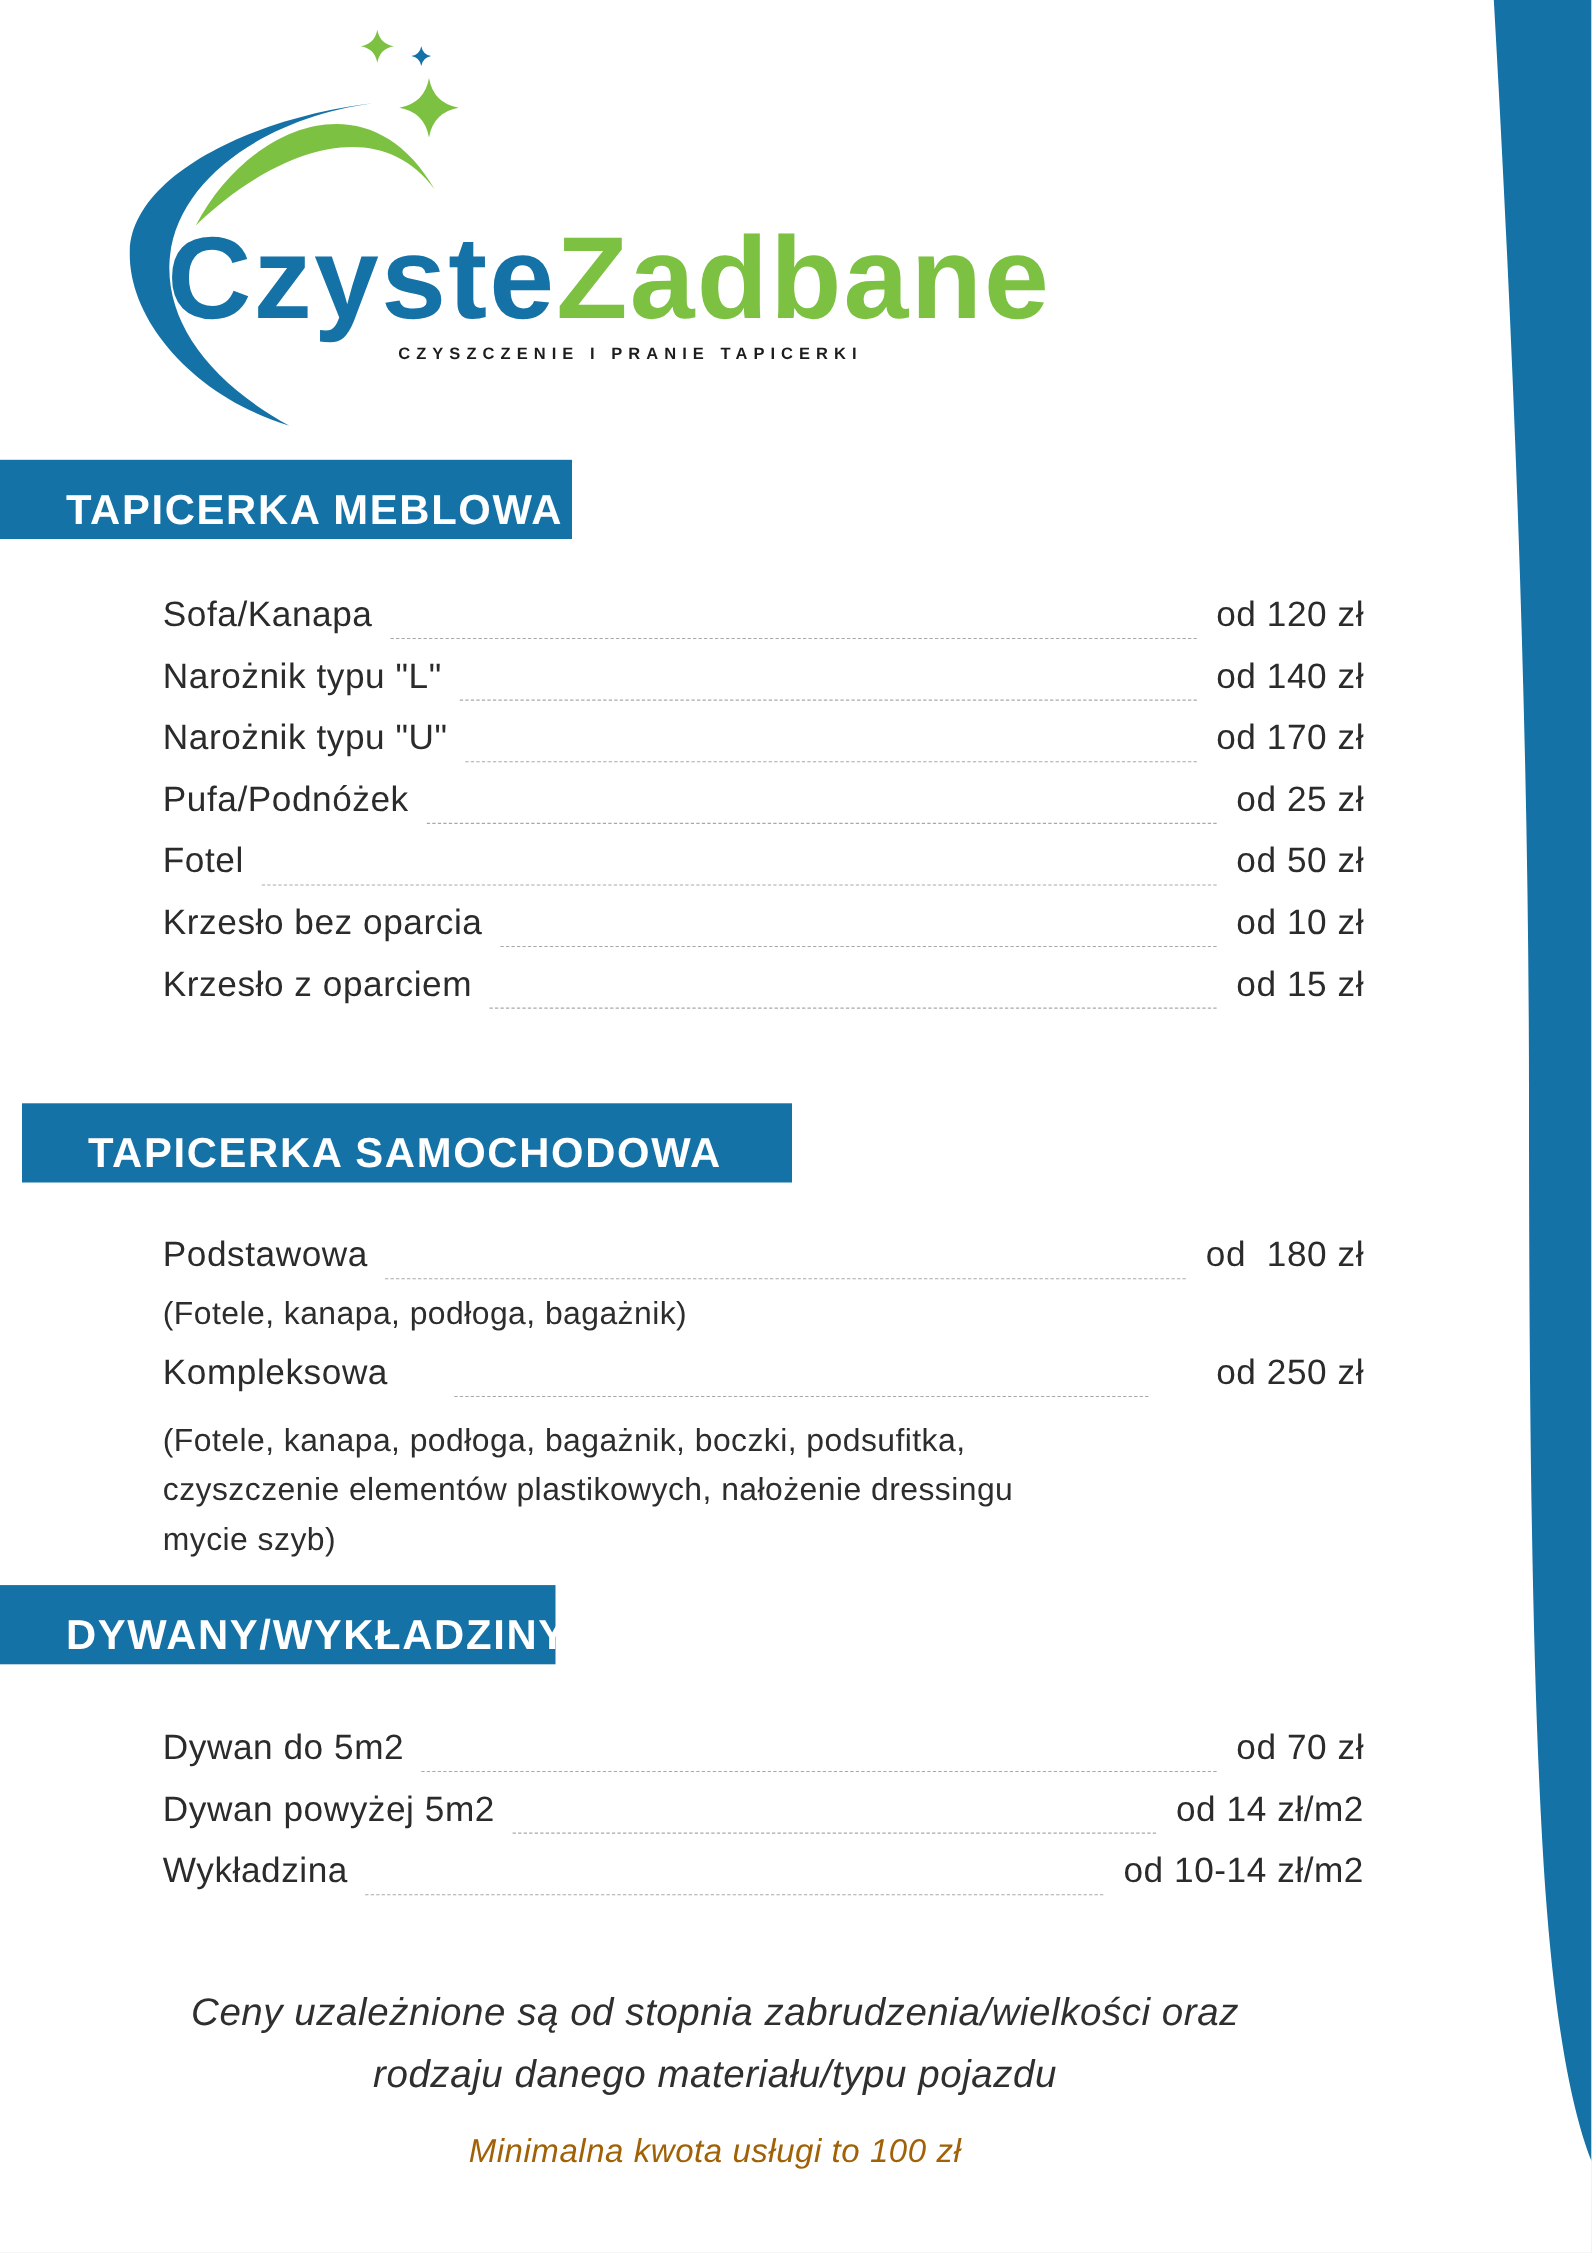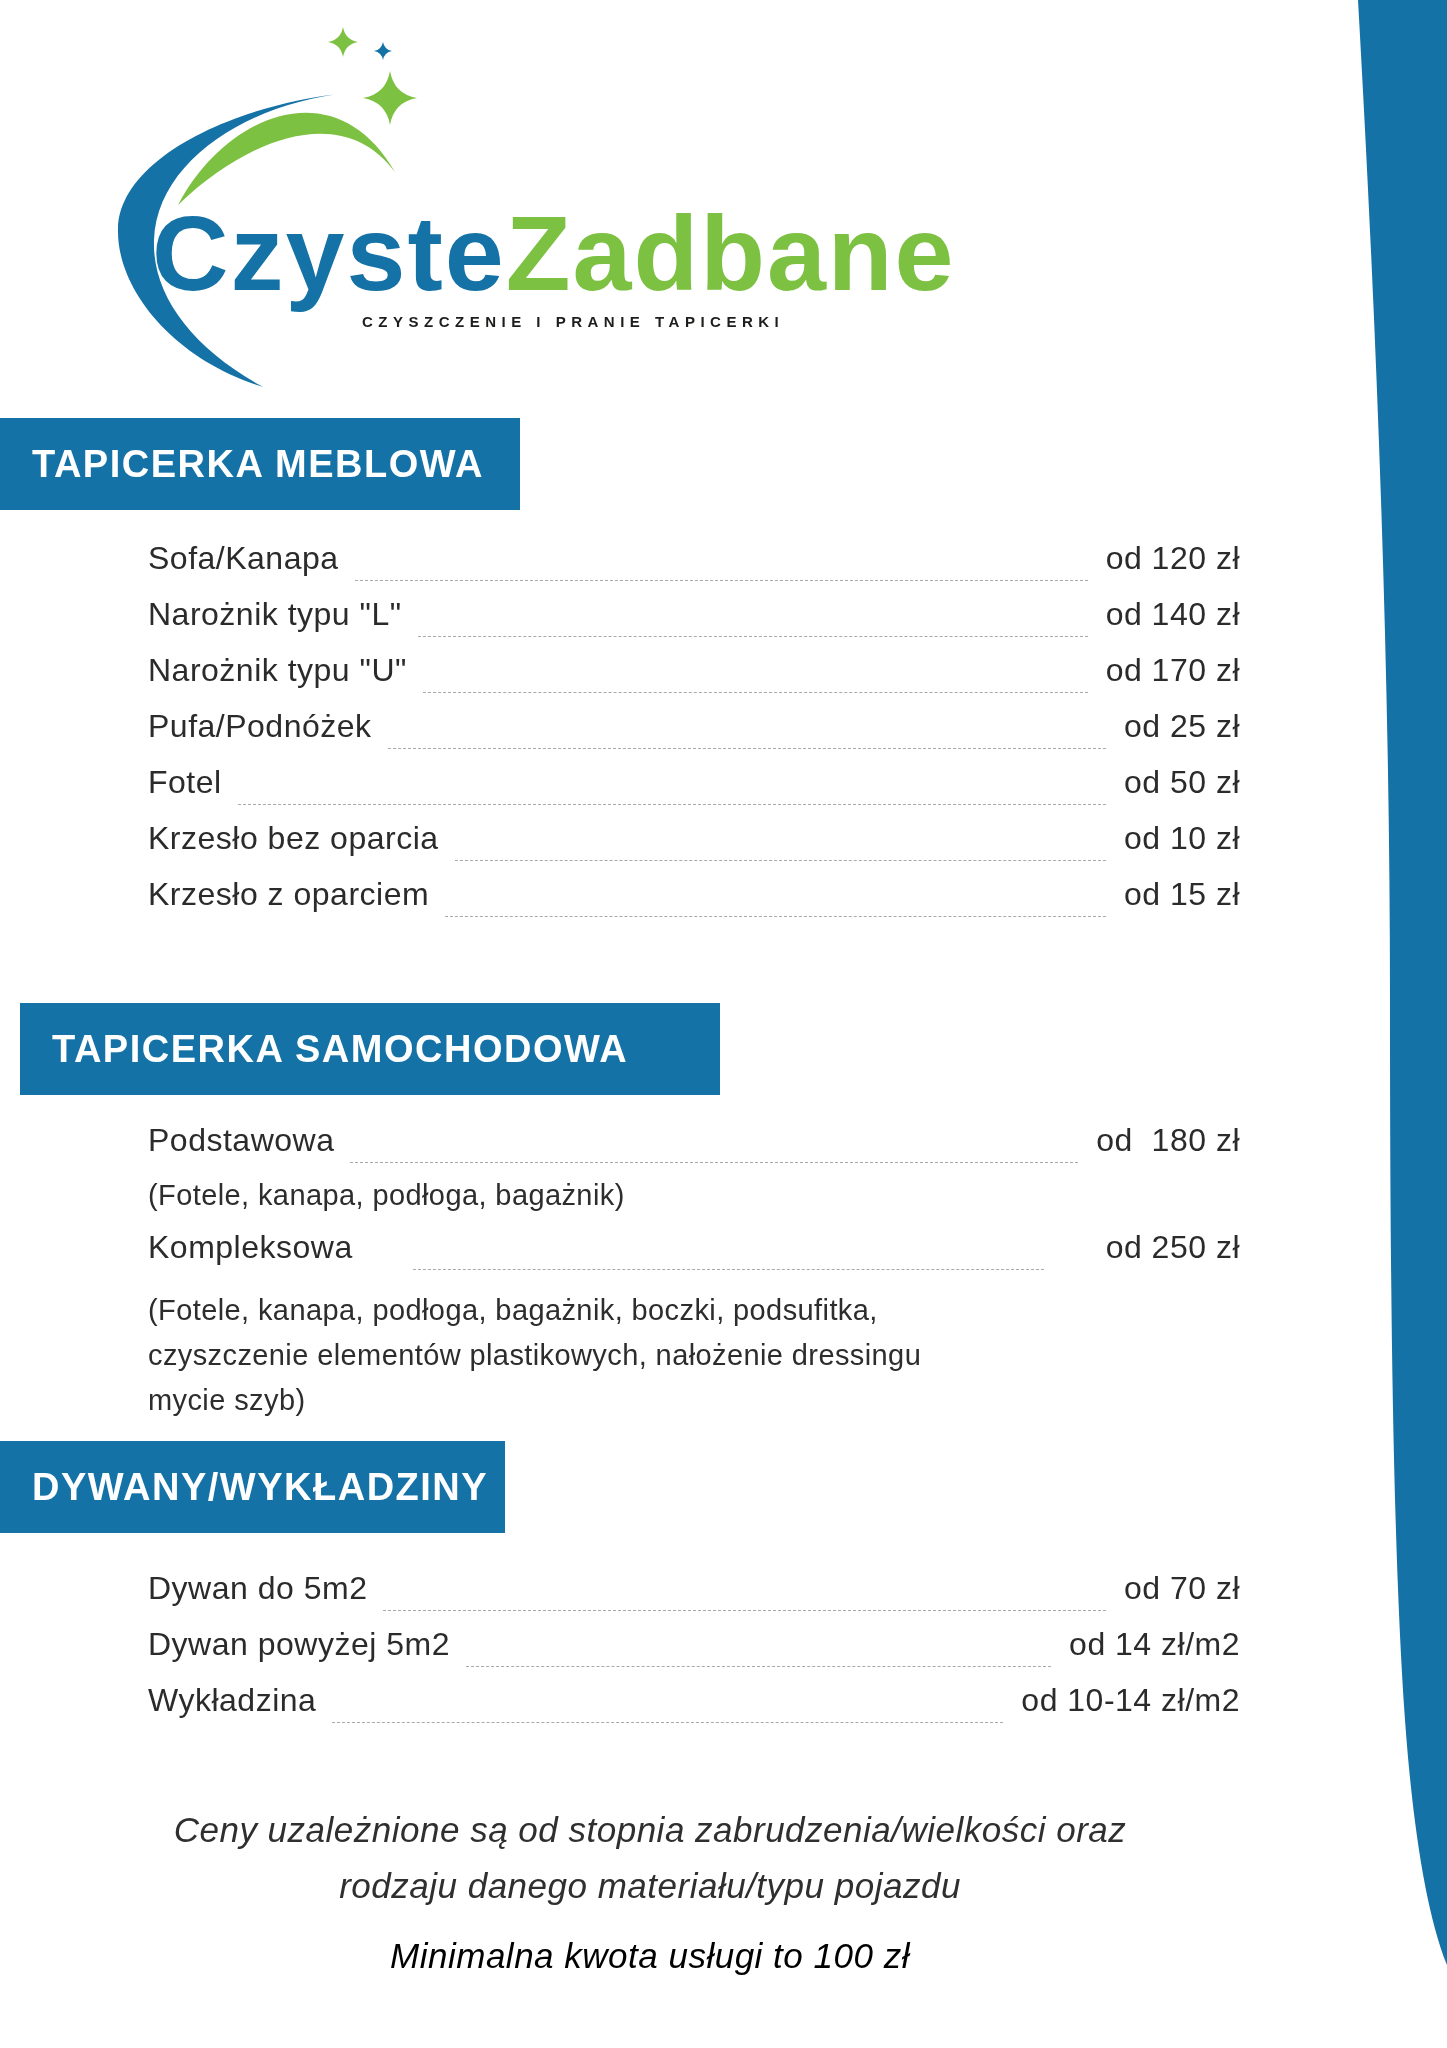--- a/index.html
+++ b/index.html
@@ -22,23 +22,23 @@
   }
   .brand-blue{color:#1572a6;}
   .brand-green{color:#7dc142;}
   .tagline{
     position:absolute;left:362px;top:313px;
     font-size:15px;font-weight:bold;letter-spacing:5.5px;
     color:#1d1d1b;white-space:nowrap;
   }
   
   .banner{
-    position:absolute;left:0;height:92px;background:#1572a6;
+    position:absolute;left:0;height:72px;background:#1572a6;
     color:#ffffff;font-weight:bold;font-size:38px;letter-spacing:1.5px;
-    line-height:92px;padding-left:32px;box-sizing:border-box;white-space:nowrap;
+    line-height:92px;padding-left:60px;box-sizing:border-box;white-space:nowrap;
   }
   .b1{top:418px;width:520px;}
   .b2{top:1003px;width:700px;margin-left:20px;}
   .b3{top:1441px;width:505px;}
   
   .list{position:absolute;left:148px;width:1092px;}
   .s1{top:540px;}
   .s3{top:1570px;}
   .row{
     display:flex;align-items:flex-start;height:56px;
@@ -61,22 +61,22 @@
   .n1{top:1180px;line-height:30px;}
   .n2{top:1288px;line-height:45px;}
   
   .footer-note{
     position:absolute;left:35px;top:1802px;width:1230px;
     text-align:center;font-style:italic;font-size:35px;line-height:56px;
     color:#2f2f2f;letter-spacing:0.5px;
   }
   .footer-min{
     position:absolute;left:35px;top:1928px;width:1230px;
-    text-align:center;font-style:italic;font-size:35px;line-height:56px;
-    color:#000000;letter-spacing:0.5px;
+    text-align:center;font-style:italic;font-size:30px;line-height:56px;
+    color:#a16207;letter-spacing:0.5px;
   }
 </style>
 </head>
 <body>
 
 <div class="page">
 
   <svg class="right-band" viewBox="0 0 130 2048" preserveAspectRatio="none" aria-hidden="true">
     <path d="M 130 0 L 41 0 C 58 300 73 650 73 1000 C 73 1300 76 1550 88 1720 C 96 1830 110 1915 130 1965 Z" fill="#1572a6"></path>
   </svg>

